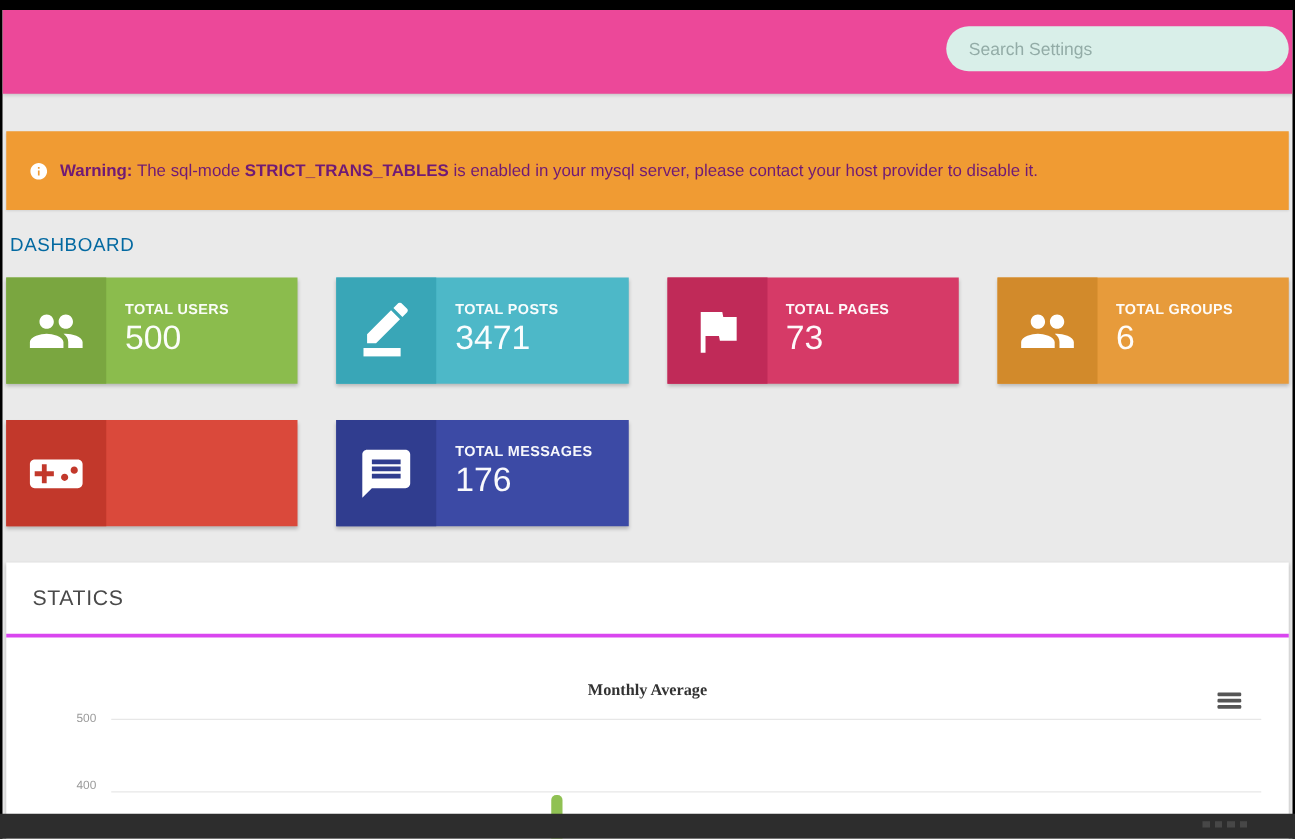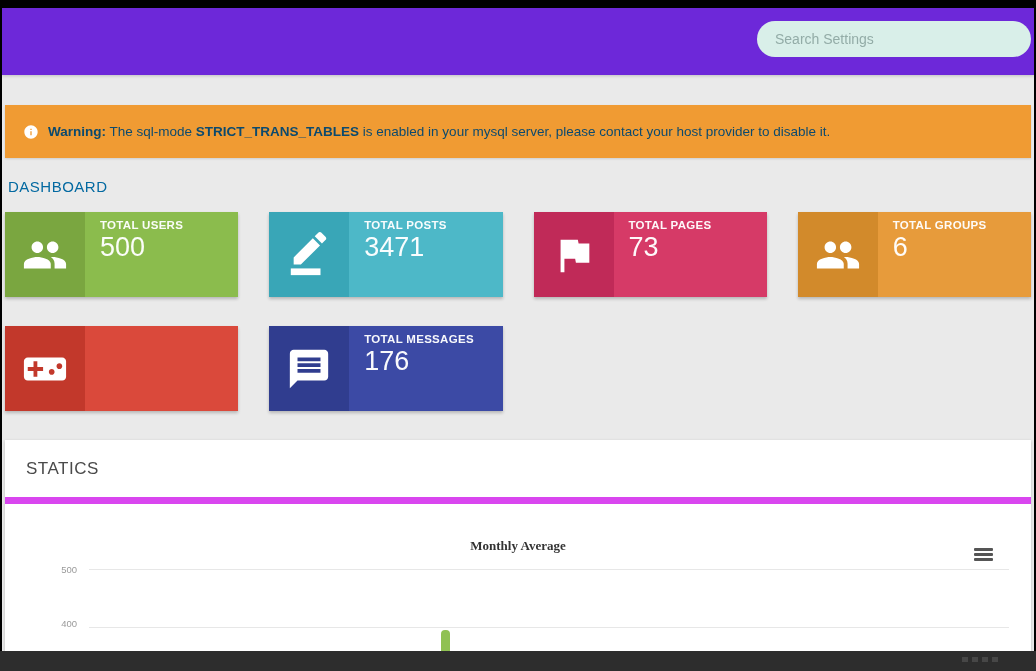--- a/index.html
+++ b/index.html
@@ -4,56 +4,56 @@
 <style>
   html,body{margin:0;padding:0;}
   body{
     width:1036px;height:671px;position:relative;overflow:hidden;
     background:#000;font-family:"Liberation Sans", sans-serif;
     -webkit-font-smoothing:antialiased;
   }
   .app{position:absolute;top:8px;left:2px;right:2px;bottom:0;background:#eaeaea;overflow:hidden;}
 
   
-  .topbar{height:67px;background:#6d28d9;position:relative;box-shadow:0 1px 3px rgba(0,0,0,.18);}
+  .topbar{height:67px;background:#ec4899;position:relative;box-shadow:0 1px 3px rgba(0,0,0,.18);}
   .search-pill{
     position:absolute;top:13px;right:3px;width:274px;height:36px;
     border-radius:18px;background:#d9efe9;display:flex;align-items:center;
   }
   .search-pill input{
     width:100%;height:100%;background:transparent;border:none;outline:none;
     padding:0 0 0 18px;font-size:14px;color:#567a74;font-family:"Liberation Sans",sans-serif;
   }
   .search-pill input::placeholder{color:#93aca7;opacity:1;}
 
   
   .warning{
-    margin:30px 3px 0;height:53px;background:#f09b33;color:#0c4a6e;
+    margin:30px 3px 0;height:63px;background:#f09b33;color:#701a75;
     display:flex;align-items:center;padding:0 18px;font-size:13.5px;
     box-shadow:0 1px 2px rgba(0,0,0,.12);
   }
   .warning svg{width:16px;height:16px;margin-right:9px;flex:none;}
   .warning span{white-space:pre;}
   .warning .b{font-weight:bold;}
 
   
   .page-title{margin:20px 0 0 6px;font-size:15px;line-height:18px;color:#0369a1;letter-spacing:.5px;}
 
   
   .cards{display:grid;grid-template-columns:repeat(4,1fr);gap:29px 31px;margin:16px 3px 0;}
   .card{height:85px;display:flex;background:var(--light);box-shadow:0 2px 3px rgba(0,0,0,.22);}
   .card-icon{width:80px;flex:none;display:flex;align-items:center;justify-content:center;background:var(--dark);}
   .card-icon svg{width:46px;height:46px;fill:#fff;}
-  .card-text{padding:7px 0 0 15px;color:#fff;overflow:hidden;}
+  .card-text{padding:20px 0 0 15px;color:#fff;overflow:hidden;}
   .card-label{font-size:11.5px;font-weight:bold;letter-spacing:.3px;color:rgba(255,255,255,.96);white-space:nowrap;}
   .card-value{font-size:27px;margin-top:1px;color:rgba(255,255,255,.97);}
 
   
   .panel{margin:29px 3px 0;height:231px;background:#fff;box-shadow:0 1px 3px rgba(0,0,0,.2);}
-  .panel-header{height:57px;border-bottom:7px solid #d946ef;display:flex;align-items:center;
+  .panel-header{height:57px;border-bottom:3px solid #d946ef;display:flex;align-items:center;
     padding-left:21px;font-size:17px;color:#4a4a4a;letter-spacing:.5px;}
   .chart{position:relative;height:173px;}
   .chart-title{text-align:center;padding-top:34px;font-size:13px;font-weight:bold;color:#333;font-family:Liberation Serif, serif;}
   .chart-menu{position:absolute;right:38px;top:44px;width:19px;height:13px;cursor:pointer;
     display:flex;flex-direction:column;justify-content:space-between;}
   .chart-menu i{display:block;height:2.6px;background:#555;border-radius:1px;}
   .grid-line{position:absolute;left:84px;right:22px;height:1px;background:#e7e7e7;}
   .tick{position:absolute;left:0;width:72px;text-align:right;font-size:9.5px;color:#9a9a9a;transform:translateY(-50%);}
   .chart-bar{position:absolute;left:436px;top:126px;width:9px;height:60px;border-radius:4px 4px 0 0;}
 

